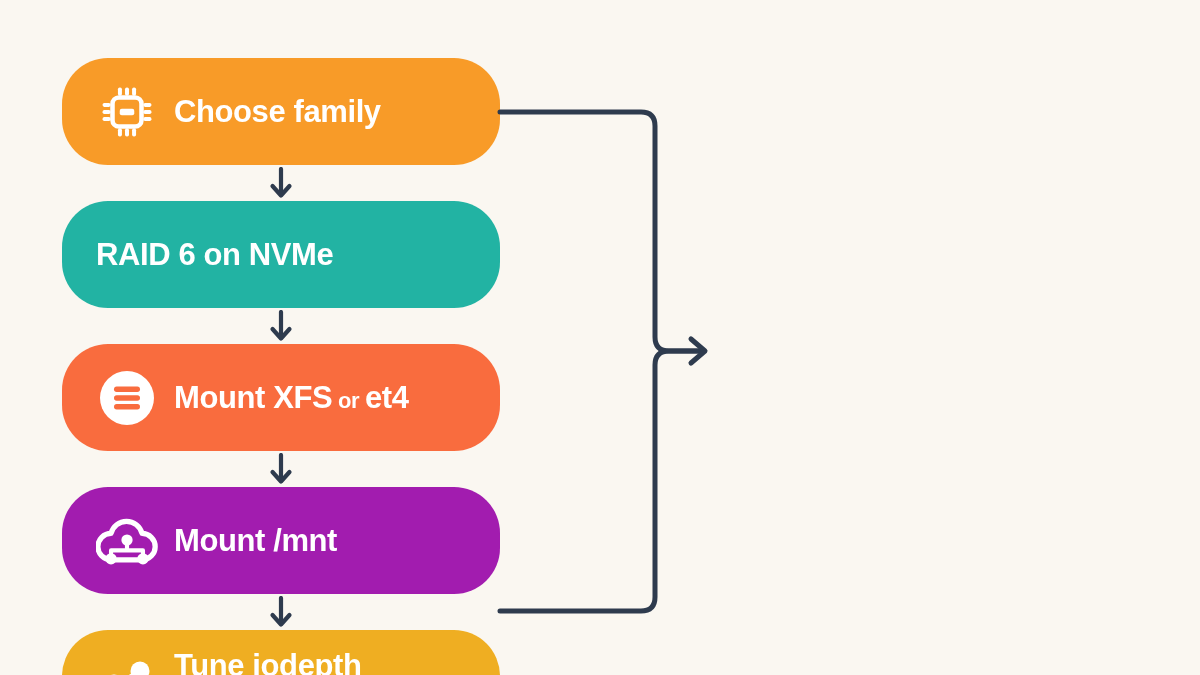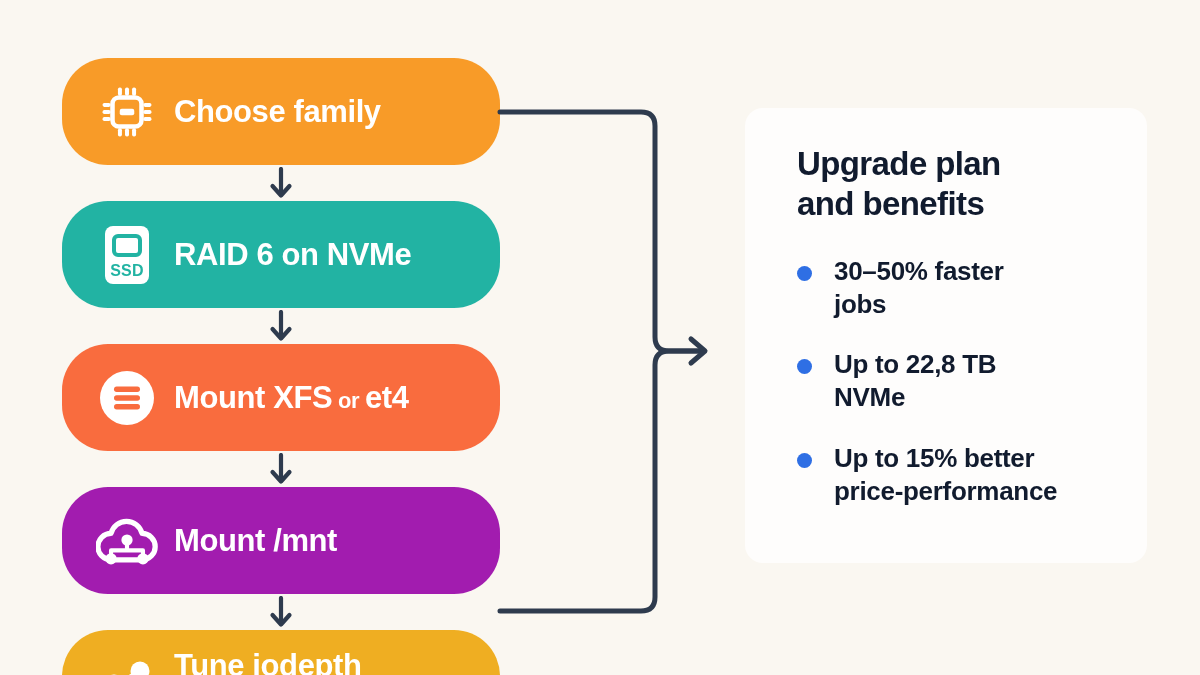--- a/index.html
+++ b/index.html
@@ -168,27 +168,20 @@
     </div>
 
     <div class="arrow-down">
       <svg width="26" height="32" viewBox="0 0 26 32" aria-hidden="true">
         <path d="M13 2 L13 26" stroke="#2E3B4E" stroke-width="4.2" stroke-linecap="round" fill="none"></path>
         <path d="M4.5 19 L13 28.5 L21.5 19" stroke="#2E3B4E" stroke-width="4.2" stroke-linecap="round" stroke-linejoin="round" fill="none"></path>
       </svg>
     </div>
 
     <div class="step-pill h1line" style="background:#22B3A3">
-      <div class="step-icon">
-        <svg width="56" height="62" viewBox="0 0 56 62" aria-hidden="true">
-          <rect x="6" y="2" width="44" height="58" rx="8" ry="8" fill="#ffffff"></rect>
-          <rect x="15" y="12" width="26" height="19" rx="4" ry="4" fill="none" stroke="#22B3A3" stroke-width="4"></rect>
-          <text x="28" y="52" text-anchor="middle" font-family="'Liberation Sans', sans-serif" font-size="16" font-weight="bold" fill="#22B3A3" letter-spacing="0.2">SSD</text>
-        </svg>
-      </div>
       <div class="step-label">RAID 6 on NVMe</div>
     </div>
 
     <div class="arrow-down">
       <svg width="26" height="32" viewBox="0 0 26 32" aria-hidden="true">
         <path d="M13 2 L13 26" stroke="#2E3B4E" stroke-width="4.2" stroke-linecap="round" fill="none"></path>
         <path d="M4.5 19 L13 28.5 L21.5 19" stroke="#2E3B4E" stroke-width="4.2" stroke-linecap="round" stroke-linejoin="round" fill="none"></path>
       </svg>
     </div>
 
@@ -248,35 +241,14 @@
 
   <svg id="bracket" viewBox="0 0 240 530" aria-hidden="true">
 
     <path d="M5 17 L146 17 Q160 17 160 31 L160 242 Q160 256 174 256 L206 256" fill="none" stroke="#2E3B4E" stroke-width="5" stroke-linecap="round"></path>
 
     <path d="M5 516 L146 516 Q160 516 160 502 L160 270 Q160 256 174 256 L206 256" fill="none" stroke="#2E3B4E" stroke-width="5" stroke-linecap="round"></path>
 
     <path d="M196 244 L210 256 L196 268" fill="none" stroke="#2E3B4E" stroke-width="5" stroke-linecap="round" stroke-linejoin="round"></path>
   </svg>
 
-  <div class="side-panel">
-    <h2 class="panel-title">Upgrade plan
-and benefits</h2>
-    <ul class="bullet-list">
-      <li class="bullet-item">
-        <span class="bullet-dot"></span>
-        <span class="bullet-text">30–50% faster
-jobs</span>
-      </li>
-      <li class="bullet-item">
-        <span class="bullet-dot"></span>
-        <span class="bullet-text">Up to 22,8 TB
-NVMe</span>
-      </li>
-      <li class="bullet-item">
-        <span class="bullet-dot"></span>
-        <span class="bullet-text">Up to 15% better
-price-performance</span>
-      </li>
-    </ul>
-  </div>
 
 </div>
 
 </body></html>

